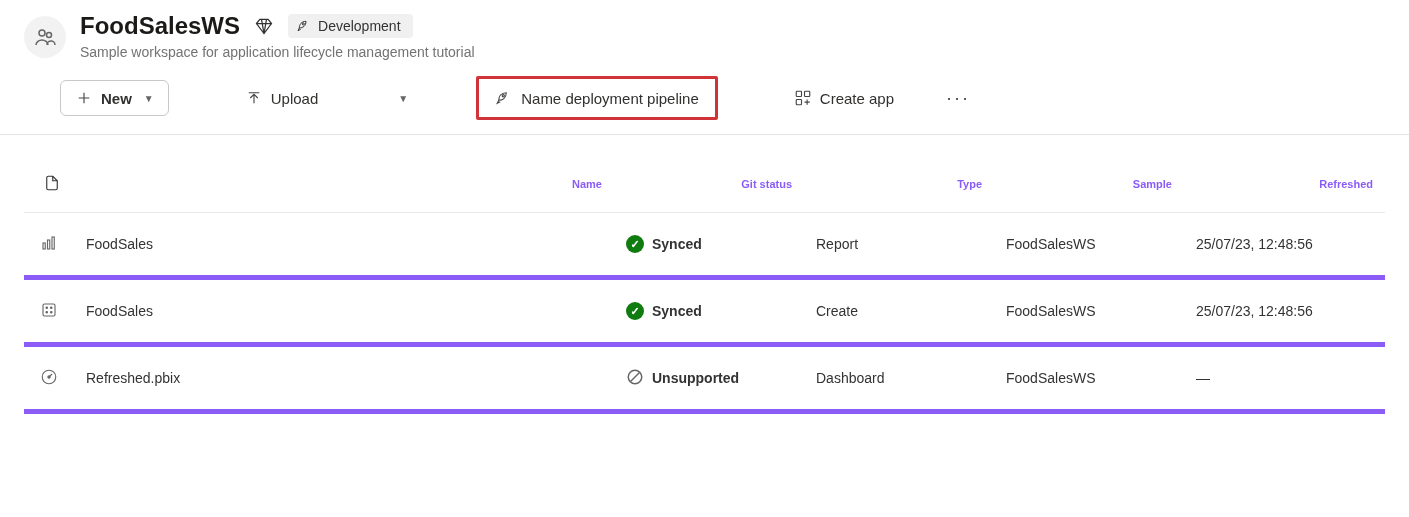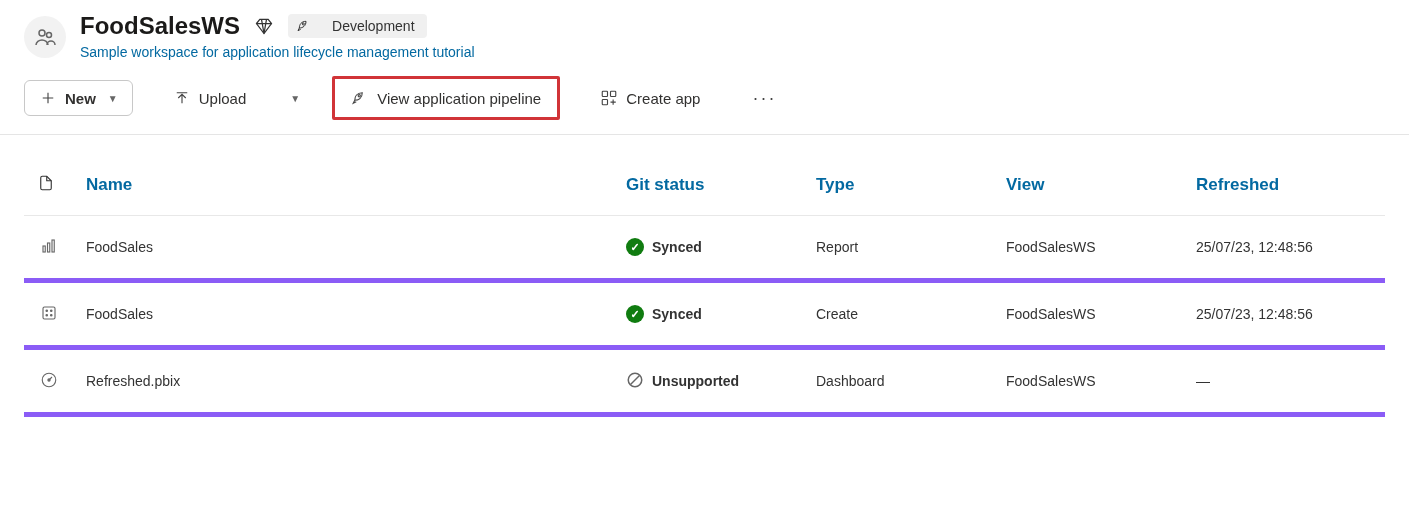--- a/index.html
+++ b/index.html
@@ -52,54 +52,55 @@
     .diamond-icon {
       width: 20px;
       height: 20px;
       display: flex;
       align-items: center;
       justify-content: center;
     }
     .dev-badge {
       display: inline-flex;
       align-items: center;
-      gap: 20px;
+      gap: 6px;
       background: #f0f0f0;
       padding: 4px 12px 4px 8px;
       border-radius: 4px;
       font-size: 14px;
       color: #333;
     }
     .dev-badge svg {
       width: 16px;
       height: 16px;
     }
     .subtitle {
       font-size: 14px;
-      color: #0369a1;
+      color: #737373;
       margin-top: 4px;
     }
     .toolbar {
       display: flex;
       align-items: center;
       padding: 8px 24px 14px 24px;
       gap: 26px;
       border-bottom: 1px solid #e5e5e5;
     }
     .btn {
       display: inline-flex;
       align-items: center;
       gap: 8px;
       padding: 8px 14px;
       font-size: 15px;
       color: #323130;
       background: transparent;
       border: none;
       cursor: pointer;
       font-family: inherit;
+      margin-left: 36px;
     }
     .btn svg {
       width: 18px;
       height: 18px;
       stroke: #444;
       fill: none;
       stroke-width: 1.5;
     }
     .btn-new {
       border: 1px solid #c8c8c8;
@@ -131,24 +132,24 @@
     }
     .table-container {
       padding: 0 24px;
     }
     .table {
       width: 100%;
       border-collapse: collapse;
       margin-top: 20px;
     }
     .table th {
-      text-align: left;
+      text-align: right;
       font-weight: 600;
-      font-size: 17px;
-      color: #0369a1;
+      font-size: 11px;
+      color: #8b5cf6;
       padding: 18px 12px;
       border-bottom: 1px solid #e8e8e8;
     }
     .table td {
       padding: 20px 12px;
       border-bottom: 5px solid #8b5cf6;
       font-size: 14px;
       color: #333;
     }
     .col-icon { width: 50px; text-align: center; }
@@ -259,21 +260,21 @@
       <span class="chevron">▼</span>
     </button>
   </div>
 
   <button class="btn btn-highlighted">
     <svg viewBox="0 0 24 24" fill="none" stroke="#333" stroke-width="1.5">
       <path d="M5 15c0-5 3-10 10-10 0 7-5 10-10 10z"></path>
       <path d="M5 15l-2 4 4-2"></path>
       <circle cx="11" cy="9" r="1.5"></circle>
     </svg>
-    <span>View application pipeline</span>
+    <span>Name deployment pipeline</span>
   </button>
 
   <button class="btn">
     <svg viewBox="0 0 24 24">
         <rect x="3" y="3" width="7" height="7" rx="1"></rect>
         <rect x="14" y="3" width="7" height="7" rx="1"></rect>
         <rect x="3" y="14" width="7" height="7" rx="1"></rect>
         <path d="M17.5 14v7M14 17.5h7"></path>
       </svg>
     <span>Create app</span>
@@ -291,21 +292,21 @@
           <span class="row-icon">
             <svg viewBox="0 0 24 24">
                 <path d="M13 3H7a2 2 0 0 0-2 2v14a2 2 0 0 0 2 2h10a2 2 0 0 0 2-2V9l-6-6z"></path>
                 <path d="M13 3v6h6"></path>
               </svg>
           </span>
         </th>
         <th class="col-name">Name</th>
         <th class="col-git">Git status</th>
         <th class="col-type">Type</th>
-        <th class="col-owner">View</th>
+        <th class="col-owner">Sample</th>
         <th class="col-refreshed">Refreshed</th>
       </tr>
     </thead>
     <tbody>
       <tr>
         <td class="col-icon">
           <span class="row-icon">
             <svg viewBox="0 0 24 24">
                 <rect x="4" y="12" width="3" height="8"></rect>
                 <rect x="10" y="8" width="3" height="12"></rect>

